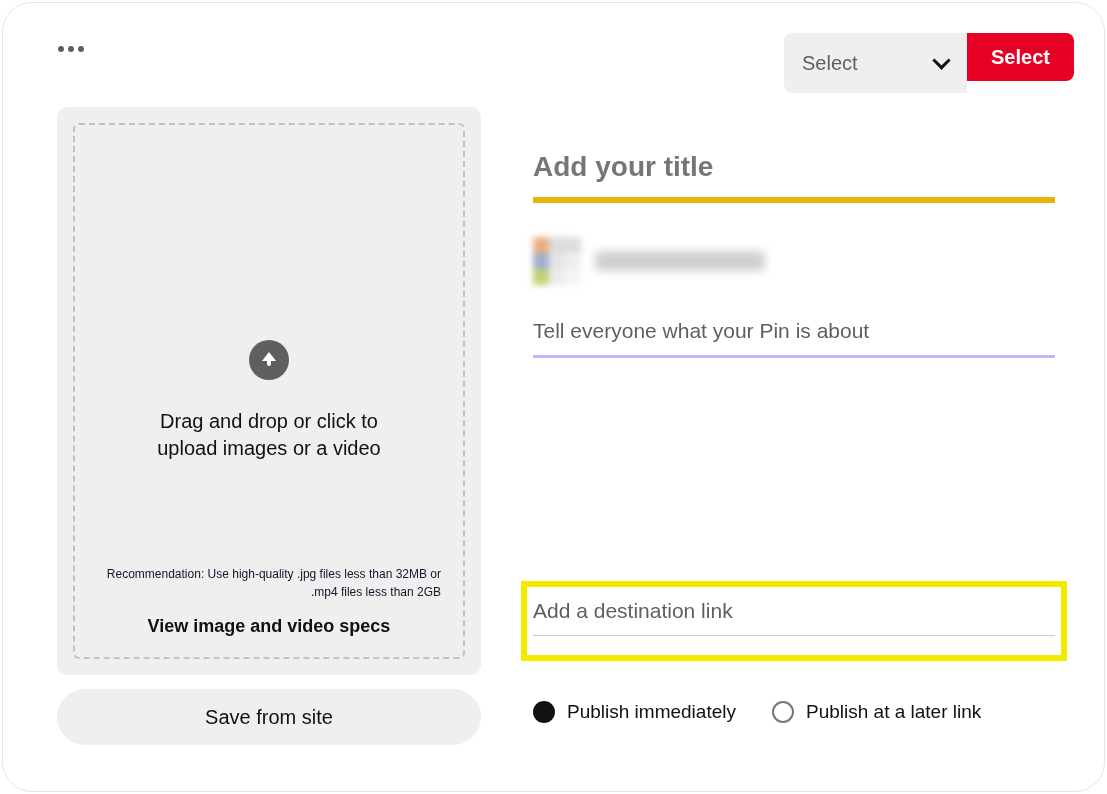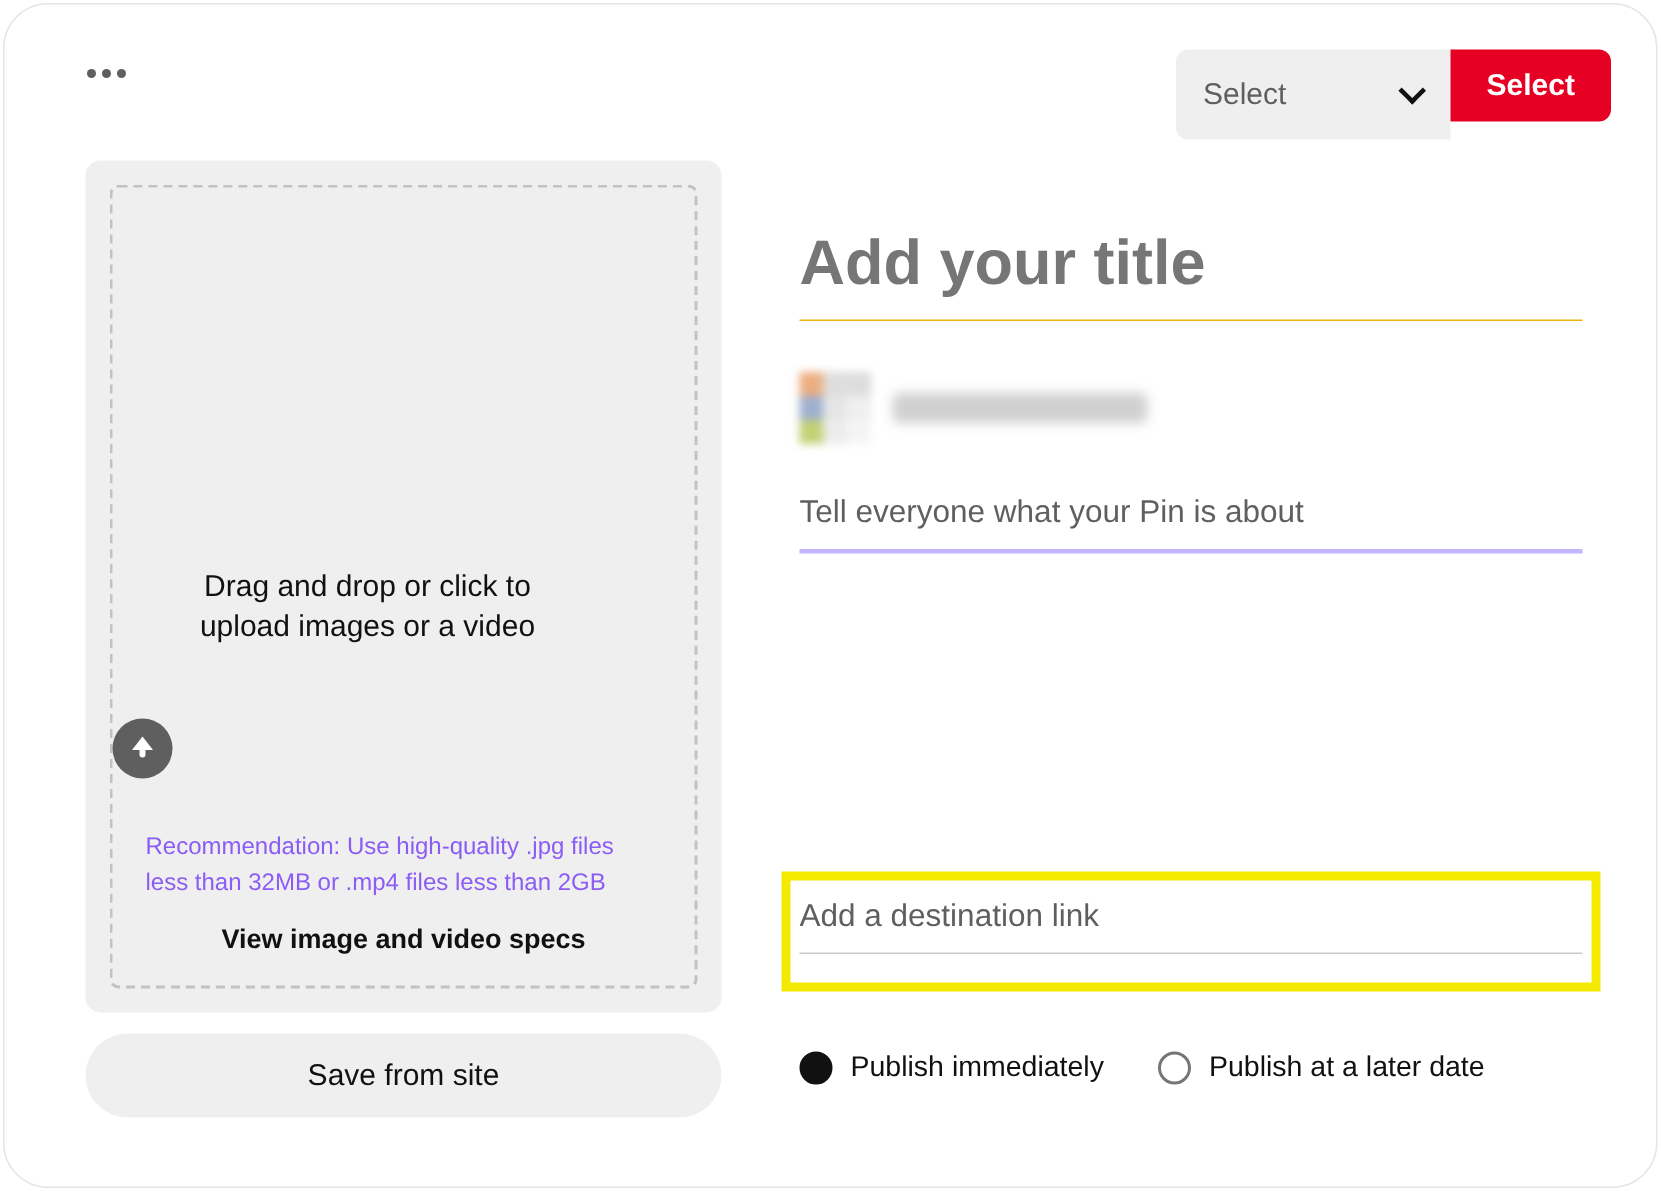--- a/index.html
+++ b/index.html
@@ -98,21 +98,21 @@
     background: #efefef;
     border-radius: 10px;
     padding: 16px;
   }
   .upload-inner {
     width: 100%;
     height: 100%;
     border: 2px dashed #c2c2c2;
     border-radius: 6px;
     display: flex;
-    flex-direction: row;
+    flex-direction: column;
     align-items: center;
     position: relative;
     cursor: pointer;
   }
   .upload-icon-wrap {
     width: 40px; height: 40px;
     background: #5f5f5f;
     border-radius: 50%;
     display: flex; align-items: center; justify-content: center;
     margin-top: 215px;
@@ -142,23 +142,23 @@
     text-align: center;
     color: #111;
     font-size: 20px;
     line-height: 1.35;
     width: 260px;
   }
   .upload-reco {
     position: absolute;
     bottom: 56px;
     left: 0; right: 0;
-    text-align: left;
-    color: #8b5cf6;
-    font-size: 16px;
+    text-align: right;
+    color: #0f172a;
+    font-size: 12px;
     line-height: 1.5;
     padding: 0 22px;
   }
   .upload-specs {
     position: absolute;
     bottom: 20px;
     left: 0; right: 0;
     text-align: center;
     color: #111;
     font-size: 18px;
@@ -183,22 +183,22 @@
   
   .form-col {
     position: absolute;
     left: 530px;
     top: 148px;
     width: 522px;
   }
   .title-input {
     width: 100%;
     border: none;
-    border-bottom: 1px solid #eab308;
-    font-size: 42px;
+    border-bottom: 6px solid #eab308;
+    font-size: 28px;
     font-weight: 700;
     color: #0f766e;
     padding: 0 0 14px 0;
     outline: none;
     background: transparent;
   }
   .title-input::placeholder { color: #767676; font-weight: 700; }
 
   .author-row {
     margin-top: 34px;
@@ -358,17 +358,17 @@
   <div class="dest-highlight"></div>
   <input class="dest-input" type="text" placeholder="Add a destination link" style="">
 
   <div class="pub-options">
     <div class="radio-row">
       <span class="radio selected"></span>
       <span class="radio-label">Publish immediately</span>
     </div>
     <div class="radio-row">
       <span class="radio"></span>
-      <span class="radio-label">Publish at a later date</span>
+      <span class="radio-label">Publish at a later link</span>
     </div>
   </div>
 
 </div>
 
 </body></html>

